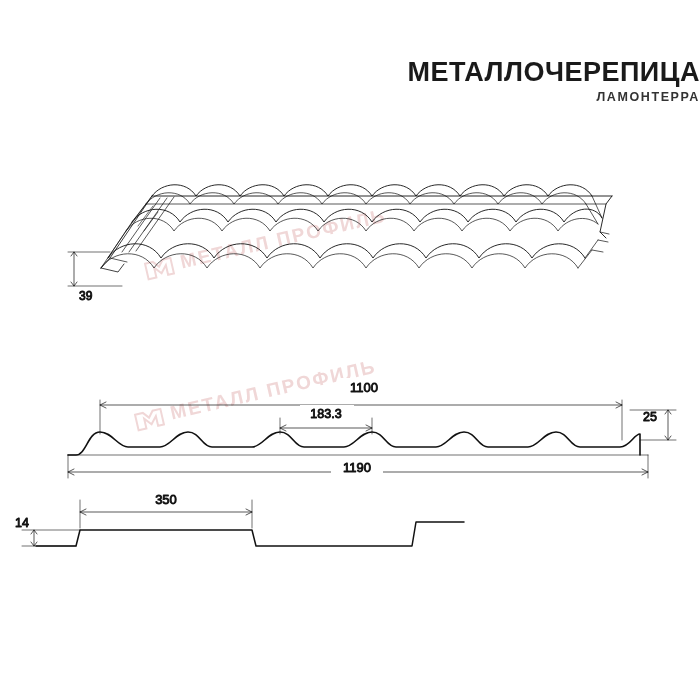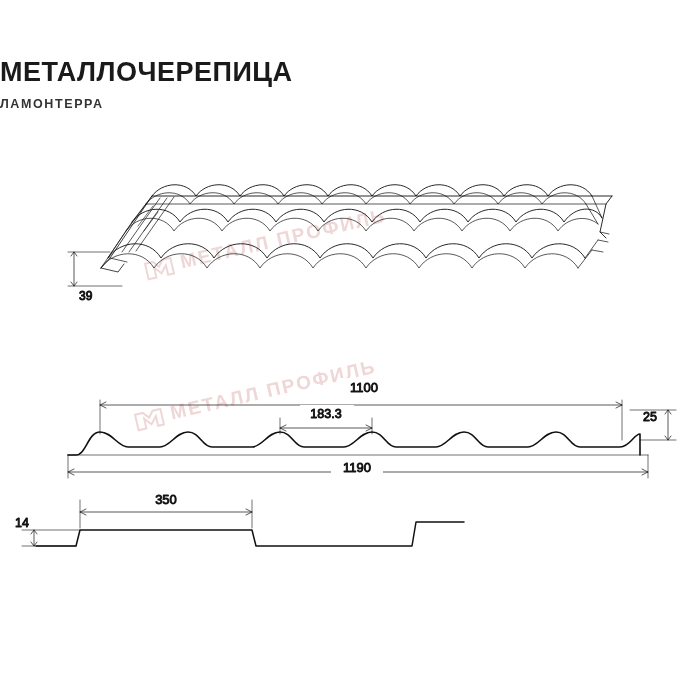--- a/index.html
+++ b/index.html
@@ -18,35 +18,35 @@
   .page {
     position: relative;
     width: 700px;
     height: 700px;
   }
   .title-block {
     position: absolute;
     left: 0;
     top: 58px;
     width: 700px;
-    text-align: left;
+    text-align: right;
   }
   .title-main {
     font-size: 27px;
     font-weight: bold;
     letter-spacing: 0.5px;
     color: #1a1a1a;
     line-height: 1.05;
   }
   .title-sub {
     font-size: 12.5px;
     font-weight: bold;
     letter-spacing: 1.6px;
     color: #333333;
-    margin-top: 11px;
+    margin-top: 4px;
   }
   .drawing-area {
     position: absolute;
     left: 0;
     top: 0;
     width: 648px;
     height: 700px;
   }
   svg {
     display: block;

